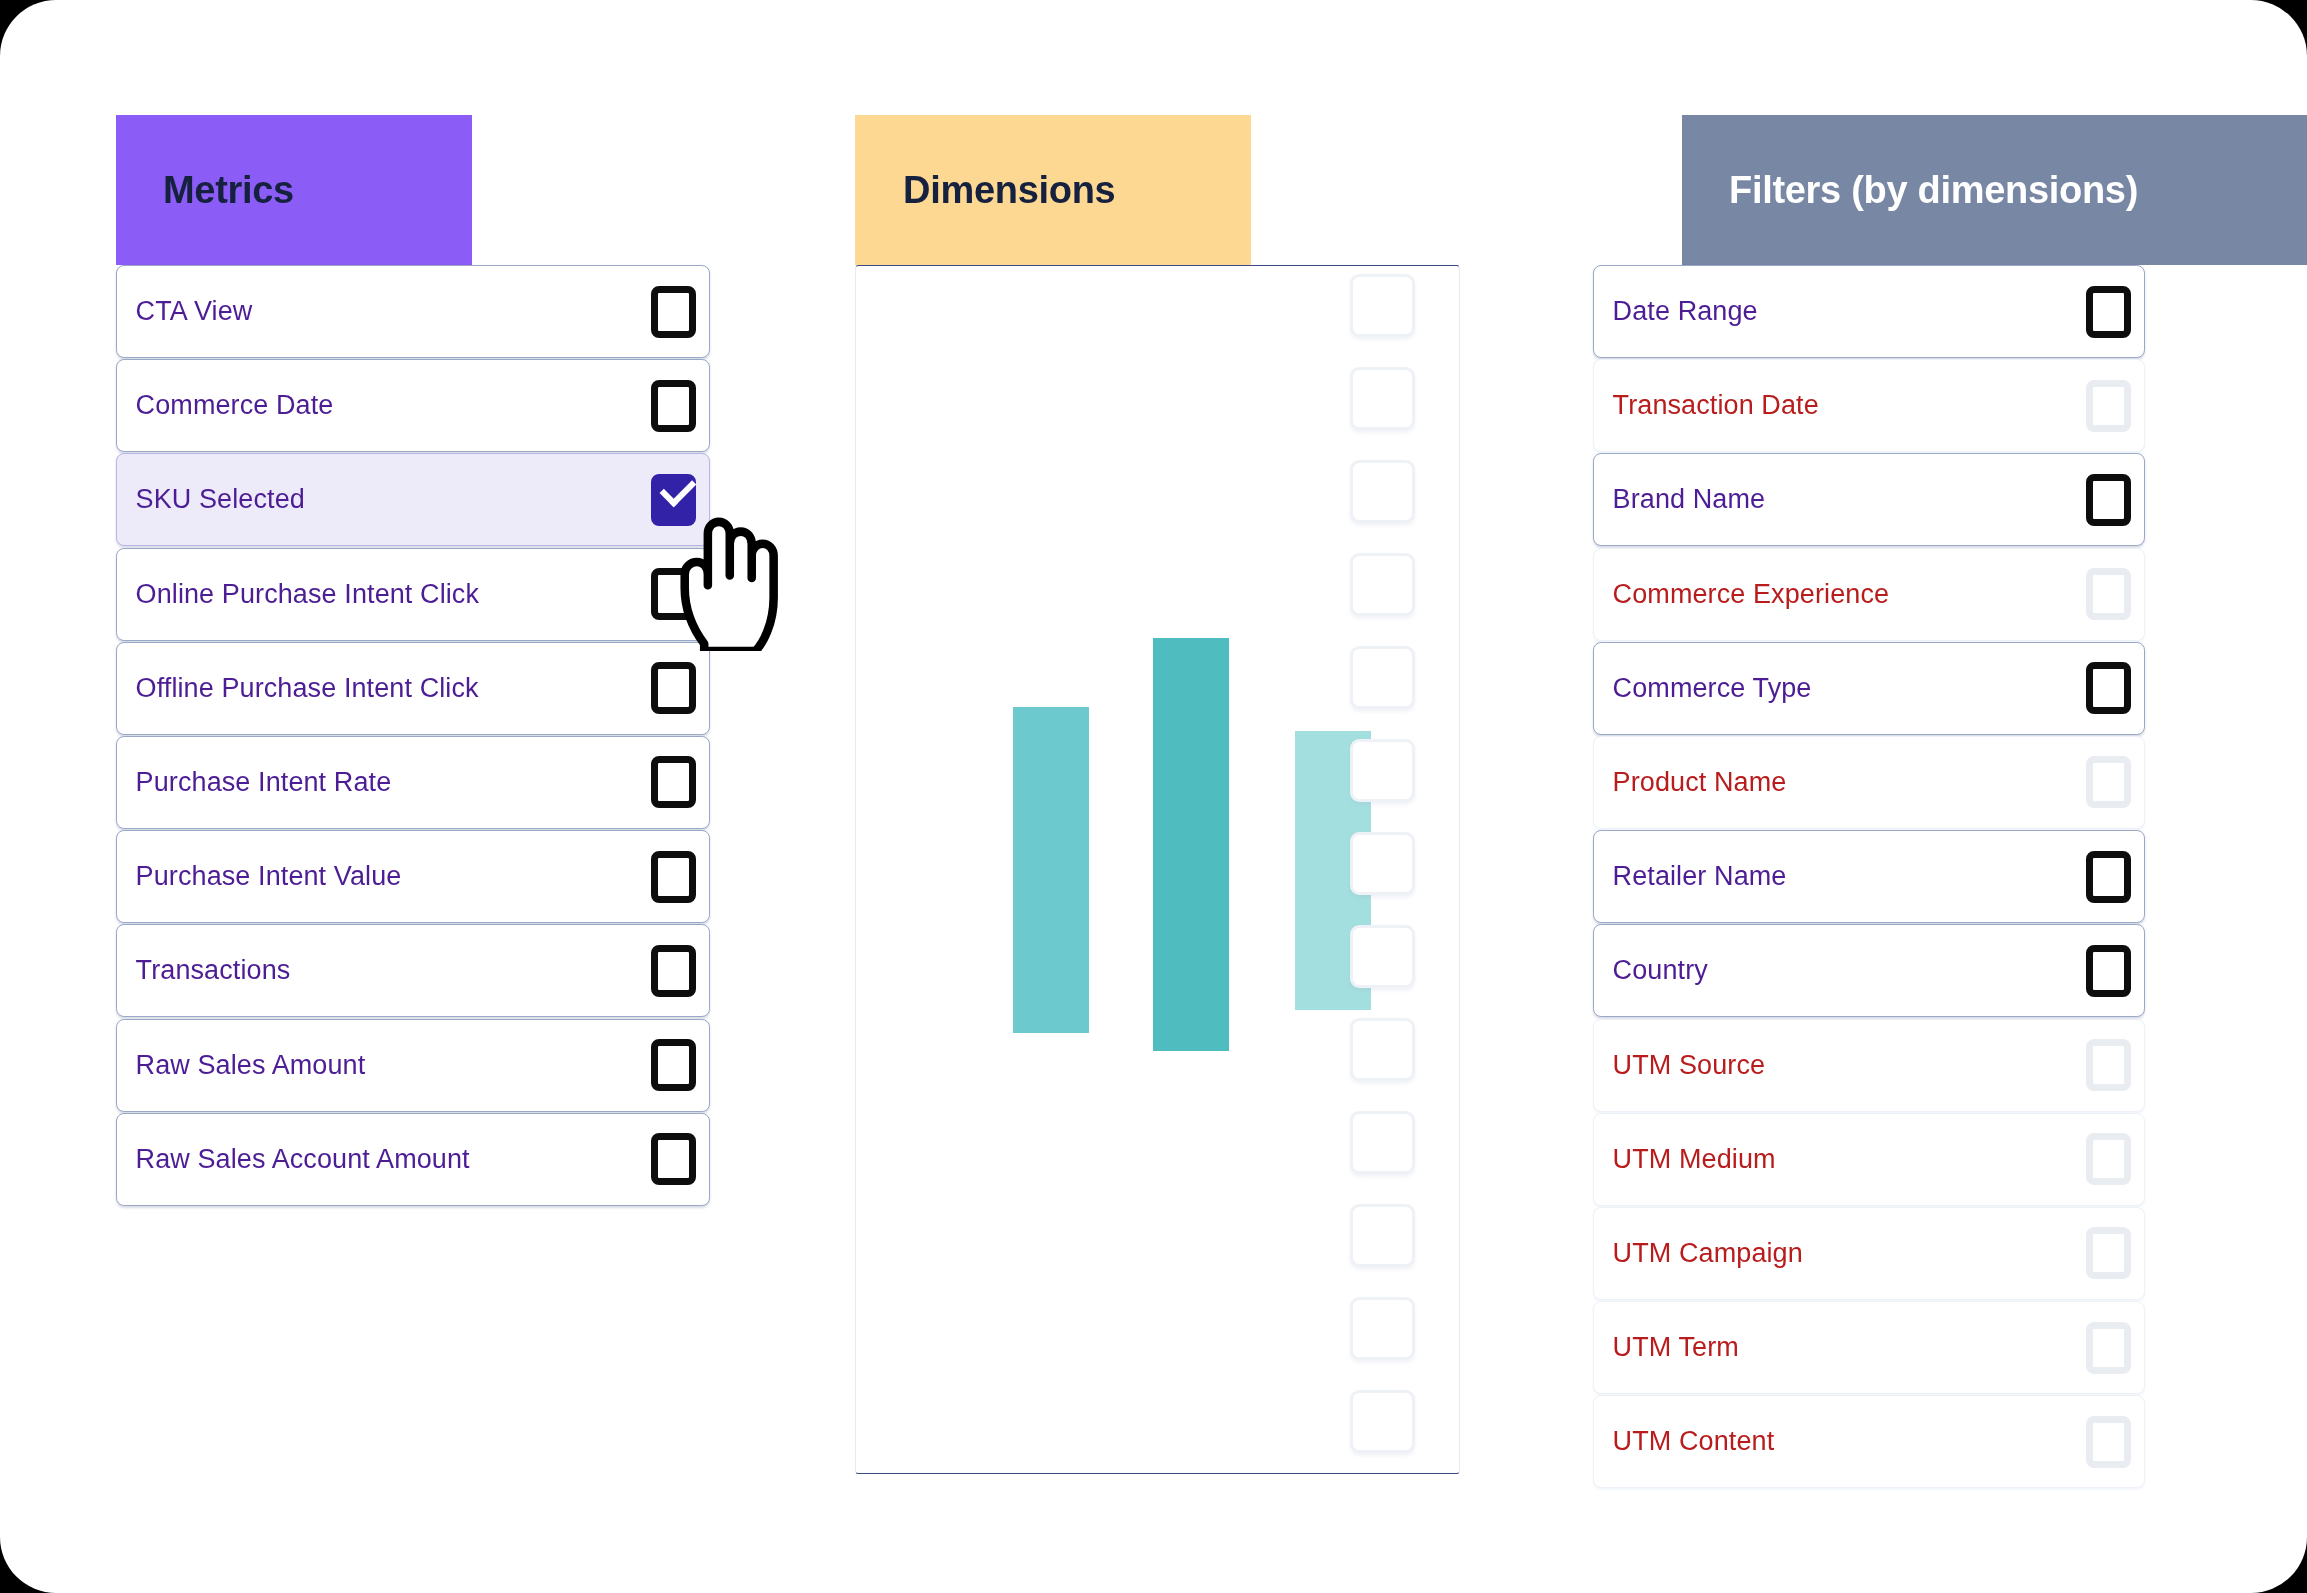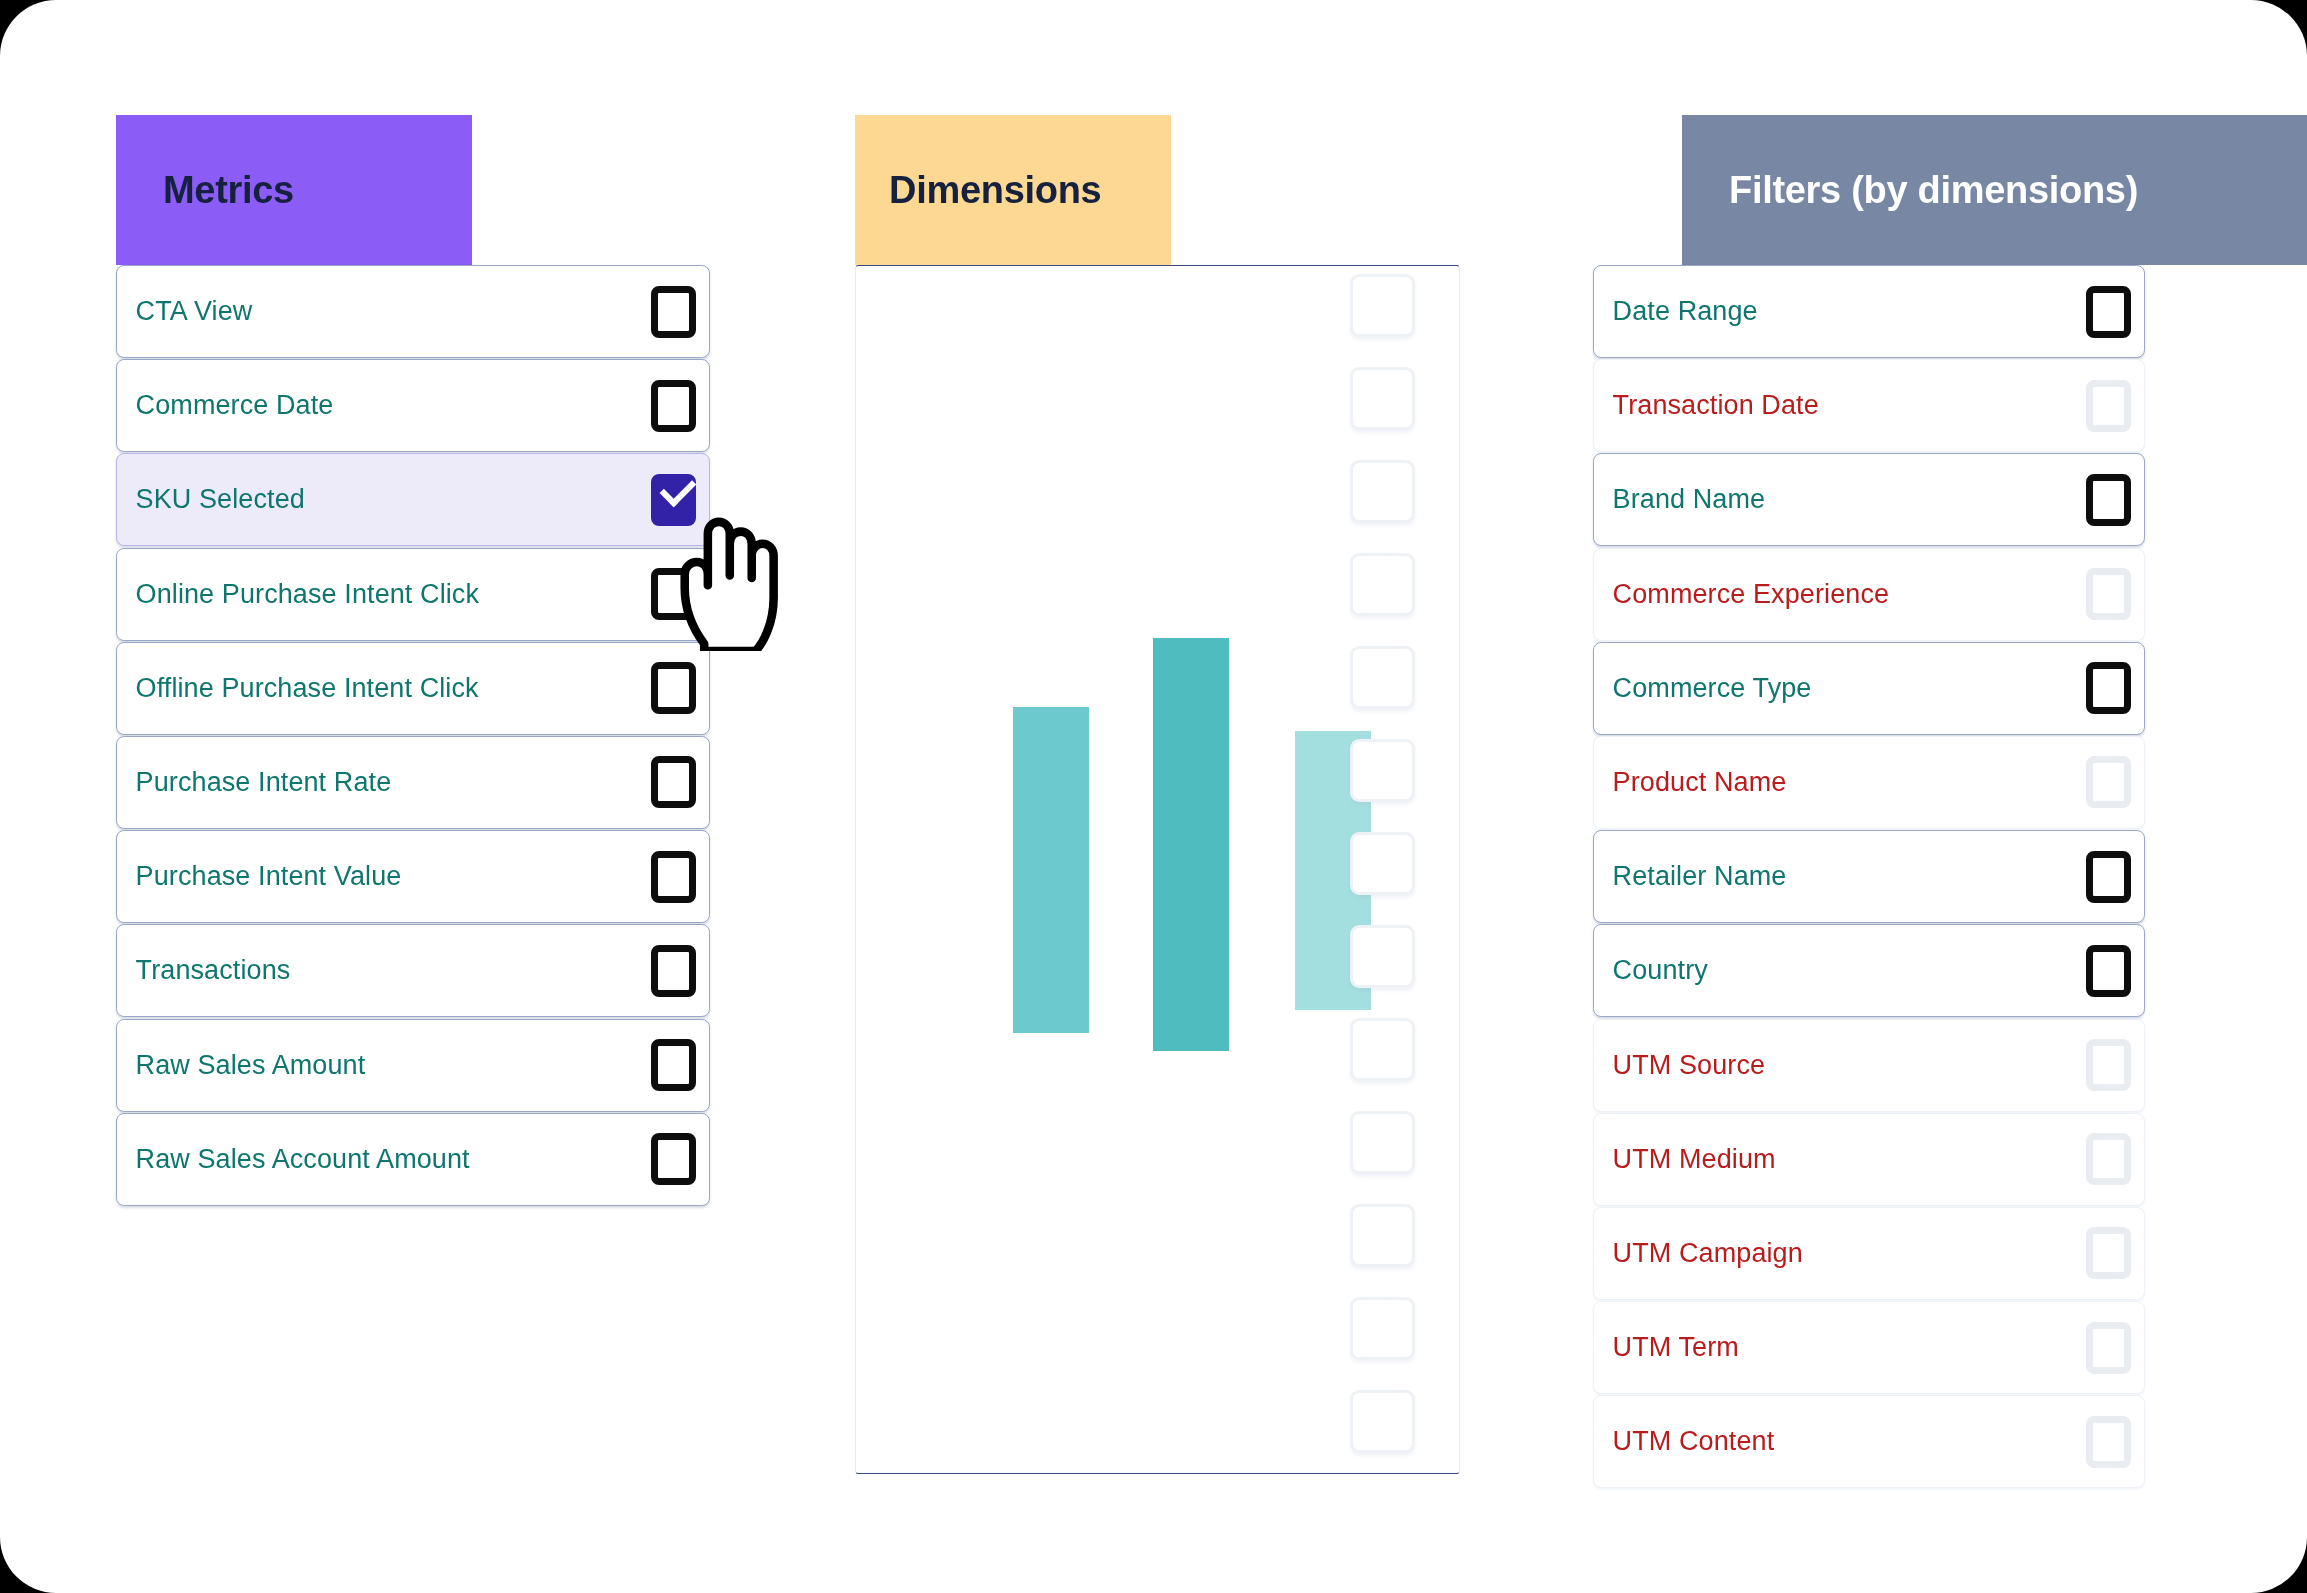--- a/index.html
+++ b/index.html
@@ -42,23 +42,23 @@
   .hdr-metrics {
     left: 116px;
     width: 356px;
     background: #8b5cf6;
     padding-left: 47px;
   }
   .hdr-metrics .hdr-text { color: #16213f; }
 
   .hdr-dimensions {
     left: 855px;
-    width: 316px;
+    width: 396px;
     background: #FDD892;
-    padding-left: 34px;
+    padding-left: 48px;
   }
   .hdr-dimensions .hdr-text { color: #16213f; }
 
   .hdr-filters {
     left: 1682px;
     width: 634px;
     background: #7887A4;
     padding-left: 47px;
   }
   .hdr-filters .hdr-text { color: #ffffff; }
@@ -89,21 +89,21 @@
     border-color: #eef1f7;
     box-shadow: 0 1.7px 2.3px rgba(140,165,210,0.10);
   }
   .row.selected {
     background: #EDEBFA;
     border-color: #b9b6e4;
   }
 
   .row-label {
     font-size: 27px;
-    color: #0f766e;
+    color: #4c1d95;
     letter-spacing: 0.1px;
     white-space: nowrap;
   }
   .row.disabled .row-label { color: #b91c1c; }
 
   
   .cb {
     width: 45px;
     height: 52px;
     box-sizing: border-box;

